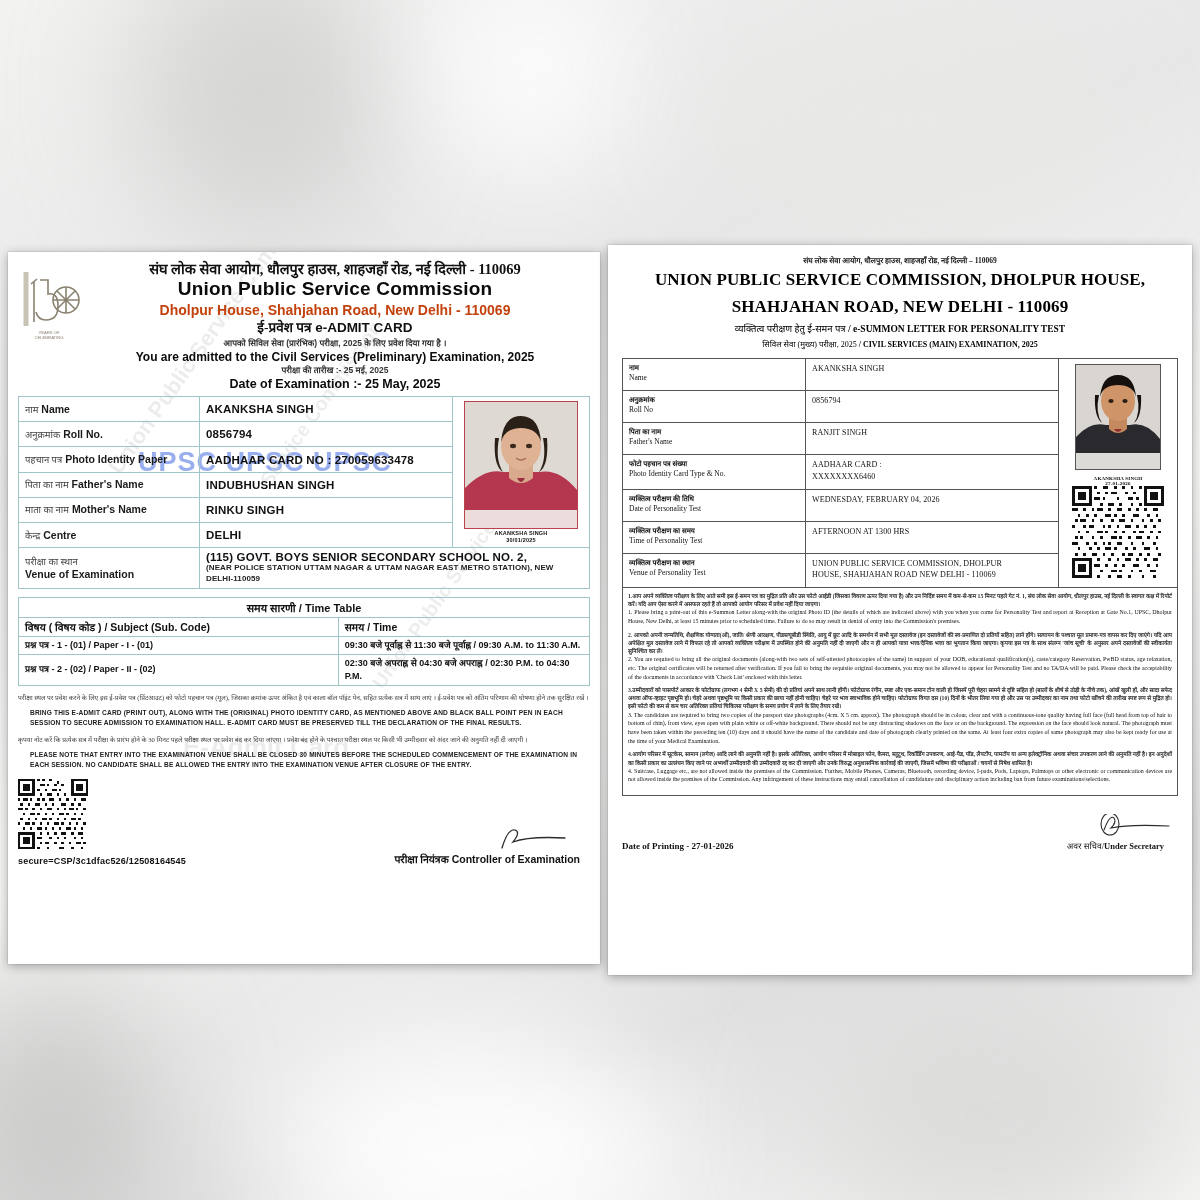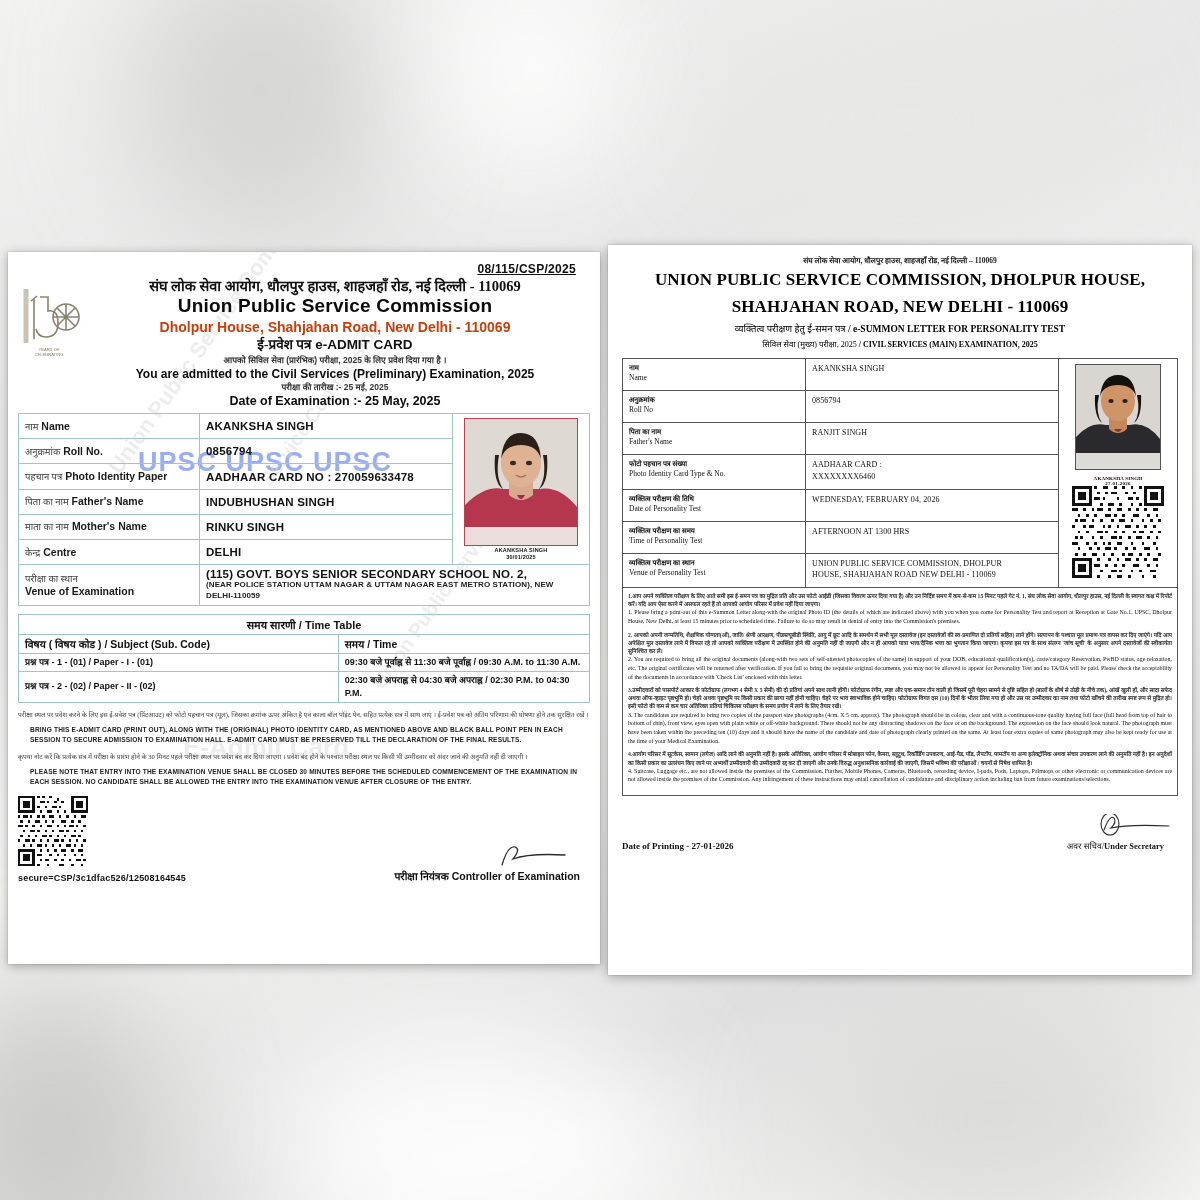--- a/index.html
+++ b/index.html
@@ -133,21 +133,20 @@
 
   <div class="wm">
     <span class="w1">UPSC UPSC UPSC</span>
     <span class="w2">Union Public Service Commission</span>
     <span class="w3">Service Commission</span>
     <span class="w4">Union Public Service Commission</span>
     <span class="w5">E-Admit Card</span>
   </div>
 
   <div class="content">
-    <div class="refno">08/115/CSP/2025</div>
 
     <div class="hdr-wrap">
       <div class="emblem">
         <svg viewBox="0 0 62 78" width="62" height="78" aria-hidden="true">
           <g fill="none" stroke="#8a8270" stroke-width="1.6">
             <path d="M8 8 L8 62" stroke="#c9c3b4" stroke-width="5"></path>
             <path d="M16 18 L16 58"></path>
             <path d="M13 20 L19 15"></path>
             <path d="M22 16 L30 16 L30 30 Q40 28 40 42 Q40 56 28 56 Q20 56 18 48"></path>
             <circle cx="48" cy="36" r="13"></circle>

